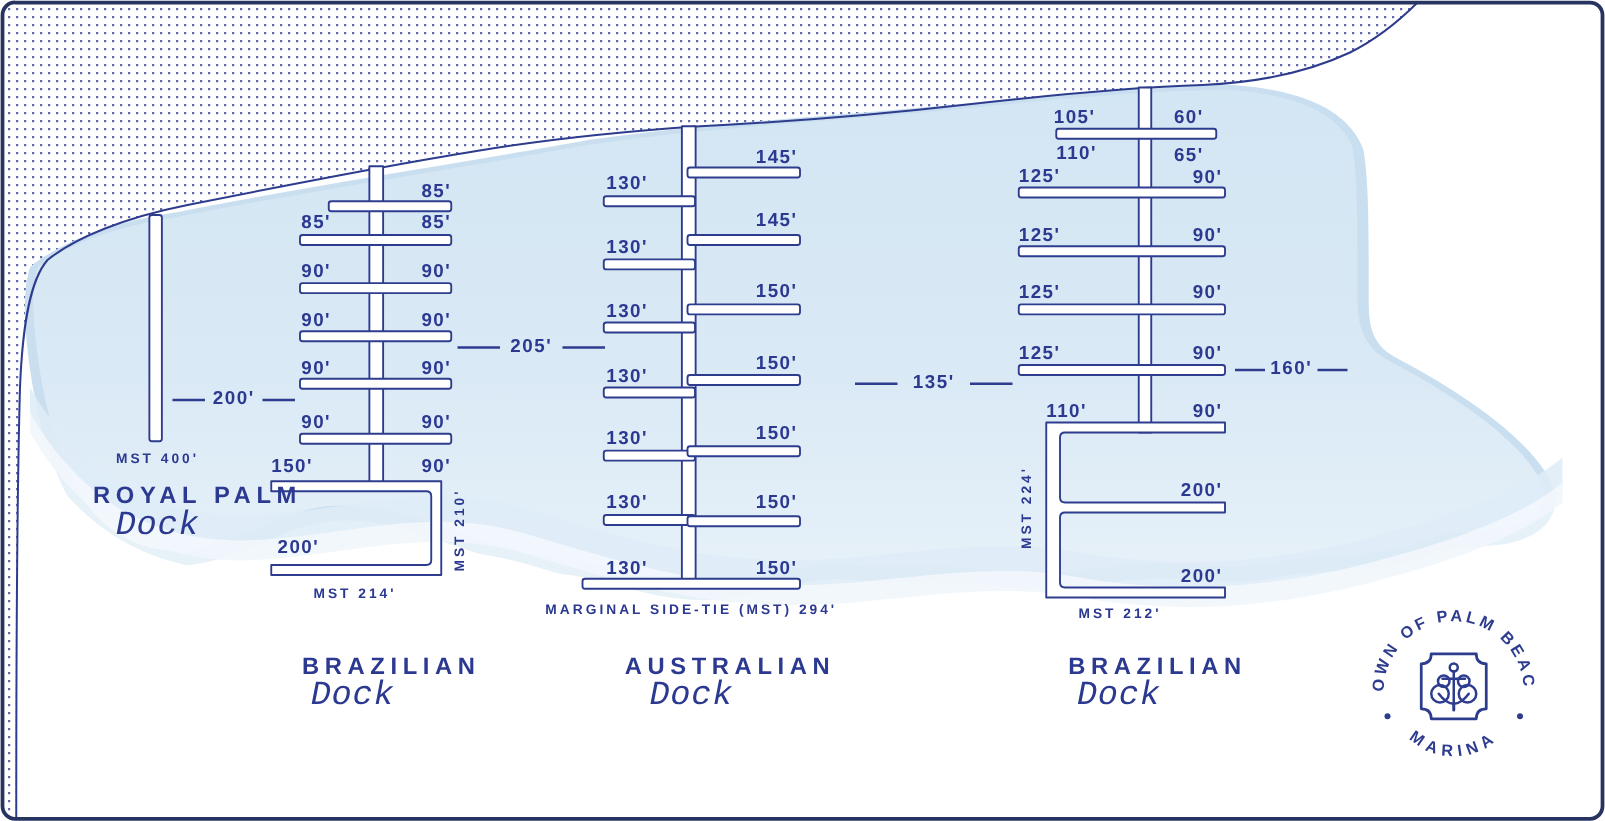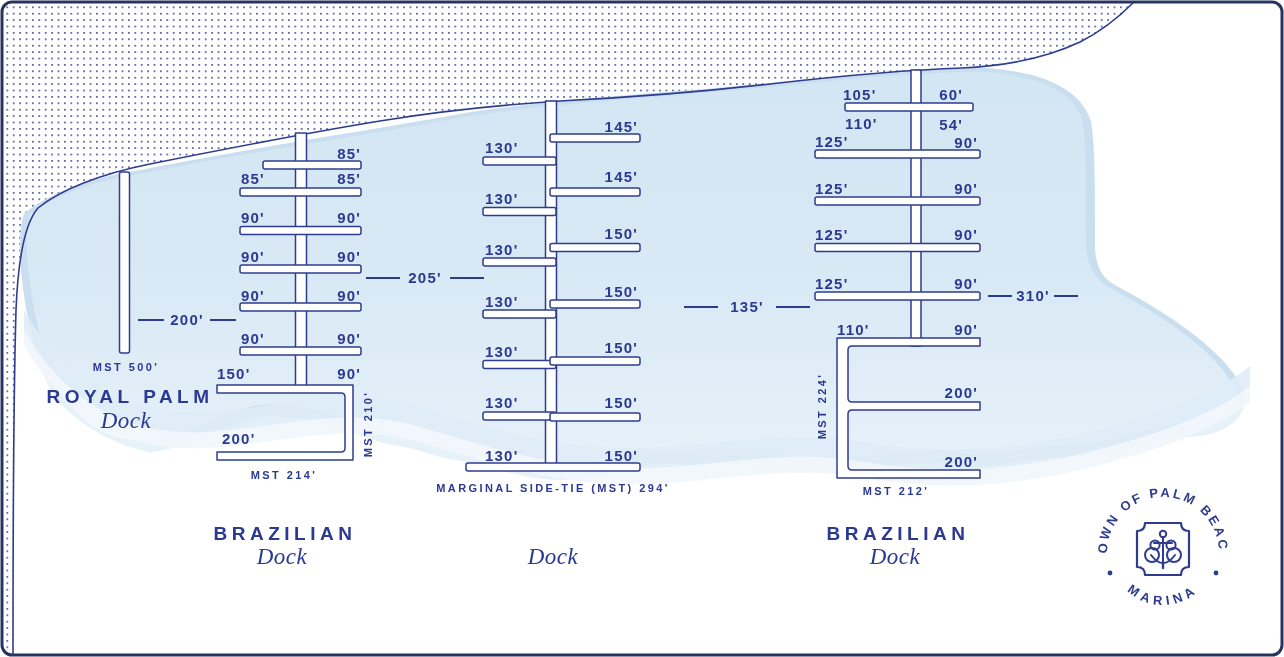--- a/index.html
+++ b/index.html
@@ -2,23 +2,23 @@
 <html><head>
 <meta charset="utf-8">
 <style>
   html,body{margin:0;padding:0;background:#ffffff;}
   .stage{position:relative;width:1284px;height:657px;background:#ffffff;overflow:hidden;
          font-family:"Liberation Sans", sans-serif;}
   .stage svg.base{position:absolute;left:0;top:0;}
   .lbl{position:absolute;white-space:nowrap;color:#2b3990;font-weight:bold;}
   .num{font-size:15px;letter-spacing:1.2px;}
   .mst{font-size:11px;letter-spacing:2.4px;}
-  .dname{font-size:19px;letter-spacing:4.5px;}
-  .dsub{font-family:Liberation Serif, serif;font-style:italic;font-weight:normal;
-        font-size:23px;letter-spacing:0.5px;}
+  .dname{font-size:19px;letter-spacing:4.5px;margin-left:28px;}
+  .dsub{font-family:Liberation Mono, monospace;font-style:italic;font-weight:normal;
+        font-size:27px;letter-spacing:0.5px;}
   .ctr{transform:translate(-50%,-50%);}
   .la{transform:translate(0,-50%);}
   .ra{transform:translate(-100%,-50%);}
   .rotl{transform:translate(-50%,-50%) rotate(-90deg);}
 </style>
 </head>
 <body>
 
 <div class="stage">
 
@@ -144,21 +144,21 @@
       <line x1="684" y1="307" x2="718" y2="307"></line>
       <line x1="776" y1="307" x2="810" y2="307"></line>
       <line x1="988" y1="296" x2="1012" y2="296"></line>
       <line x1="1054" y1="296" x2="1078" y2="296"></line>
     </g>
 
     <rect x="2" y="2" width="1280" height="653" rx="10" fill="none" stroke="#273461" stroke-width="3"></rect>
   </svg>
 
   <span class="lbl num ctr" style="left:187px;top:319px">200'</span>
-  <span class="lbl mst ctr" style="left:126px;top:367px">MST 500'</span>
+  <span class="lbl mst ctr" style="left:126px;top:367px">MST 400'</span>
   <span class="lbl dname ctr" style="left:130px;top:397px">ROYAL PALM</span>
   <span class="lbl dsub ctr" style="left:126px;top:421px">Dock</span>
 
   <span class="lbl num ra" style="left:361px;top:153px">85'</span>
   <span class="lbl num ra" style="left:361px;top:178px">85'</span>
   <span class="lbl num ra" style="left:361px;top:217px">90'</span>
   <span class="lbl num ra" style="left:361px;top:256px">90'</span>
   <span class="lbl num ra" style="left:361px;top:295px">90'</span>
   <span class="lbl num ra" style="left:361px;top:338px">90'</span>
   <span class="lbl num ra" style="left:361px;top:373px">90'</span>
@@ -184,41 +184,42 @@
   <span class="lbl num la" style="left:485px;top:455px">130'</span>
   <span class="lbl num ra" style="left:638px;top:126px">145'</span>
   <span class="lbl num ra" style="left:638px;top:176px">145'</span>
   <span class="lbl num ra" style="left:638px;top:233px">150'</span>
   <span class="lbl num ra" style="left:638px;top:291px">150'</span>
   <span class="lbl num ra" style="left:638px;top:347px">150'</span>
   <span class="lbl num ra" style="left:638px;top:402px">150'</span>
   <span class="lbl num ra" style="left:638px;top:455px">150'</span>
   <span class="lbl mst ctr" style="left:553px;top:488px">MARGINAL SIDE-TIE (MST) 294'</span>
   <span class="lbl num ctr" style="left:747px;top:306px">135'</span>
+  <span class="lbl dname ctr" style="left:556px;top:534px">AUSTRALIAN</span>
   <span class="lbl dsub ctr" style="left:553px;top:557px">Dock</span>
 
   <span class="lbl num la" style="left:843px;top:94px">105'</span>
   <span class="lbl num la" style="left:845px;top:123px">110'</span>
   <span class="lbl num la" style="left:815px;top:141px">125'</span>
   <span class="lbl num la" style="left:815px;top:188px">125'</span>
   <span class="lbl num la" style="left:815px;top:234px">125'</span>
   <span class="lbl num la" style="left:815px;top:283px">125'</span>
   <span class="lbl num la" style="left:837px;top:329px">110'</span>
   <span class="lbl num ra" style="left:963px;top:94px">60'</span>
-  <span class="lbl num ra" style="left:963px;top:124px">54'</span>
+  <span class="lbl num ra" style="left:963px;top:124px">65'</span>
   <span class="lbl num ra" style="left:978px;top:142px">90'</span>
   <span class="lbl num ra" style="left:978px;top:188px">90'</span>
   <span class="lbl num ra" style="left:978px;top:234px">90'</span>
   <span class="lbl num ra" style="left:978px;top:283px">90'</span>
   <span class="lbl num ra" style="left:978px;top:329px">90'</span>
   <span class="lbl num ra" style="left:978px;top:392px">200'</span>
   <span class="lbl num ra" style="left:978px;top:461px">200'</span>
   <span class="lbl mst rotl" style="left:822px;top:406px">MST 224'</span>
   <span class="lbl mst ctr" style="left:896px;top:491px">MST 212'</span>
-  <span class="lbl num ctr" style="left:1033px;top:295px">310'</span>
+  <span class="lbl num ctr" style="left:1033px;top:295px">160'</span>
   <span class="lbl dname ctr" style="left:898px;top:534px">BRAZILIAN</span>
   <span class="lbl dsub ctr" style="left:895px;top:557px">Dock</span>
 
   <svg width="148" height="148" viewBox="0 0 148 148" style="position:absolute;left:1089px;top:479px">
     <defs>
       <path id="arcTop" d="M 18,74 A 56,56 0 1 1 130,74"></path>
       <path id="arcBot" d="M 22,74 A 52,52 0 0 0 126,74"></path>
     </defs>
     <text font-size="13" font-weight="bold" letter-spacing="2.6" fill="#2e3c8e" font-family="Liberation Sans, sans-serif">
       <textPath href="#arcTop" startOffset="50%" text-anchor="middle">TOWN OF PALM BEACH</textPath>

